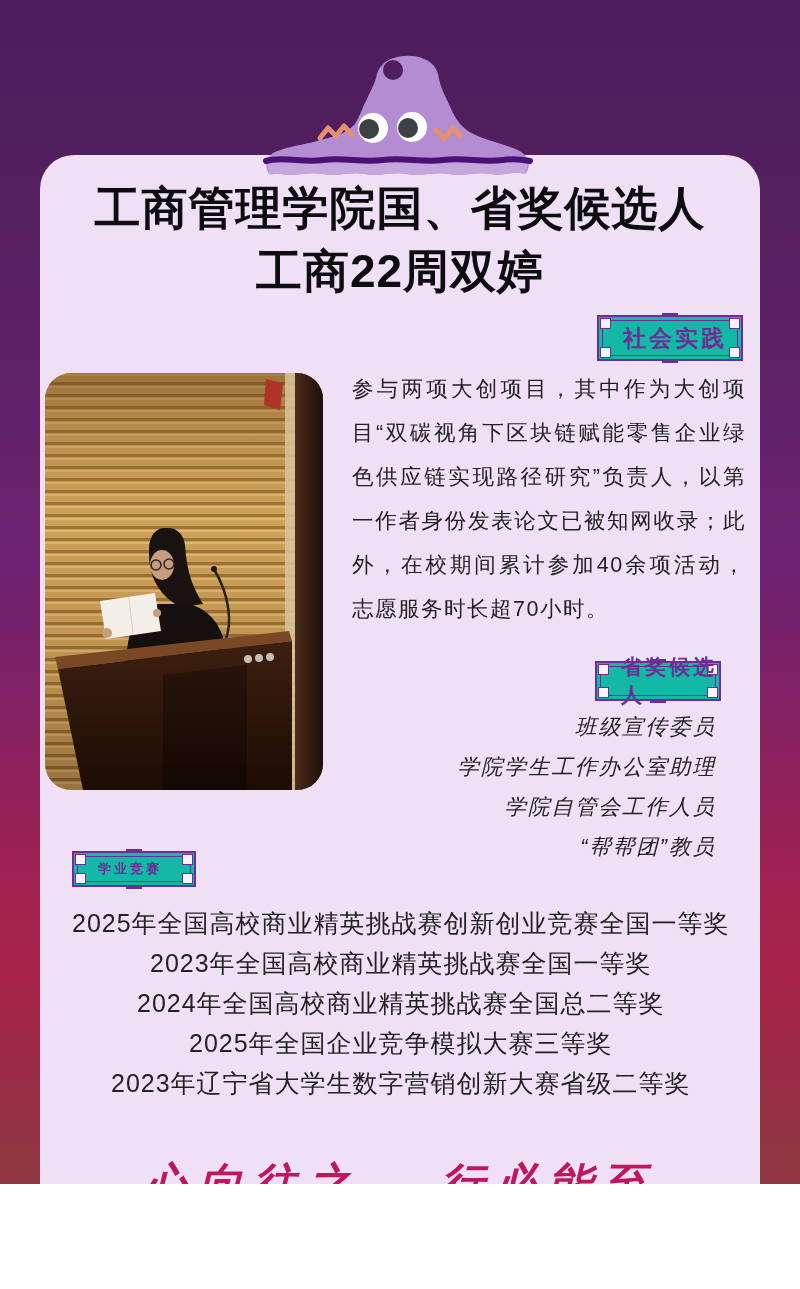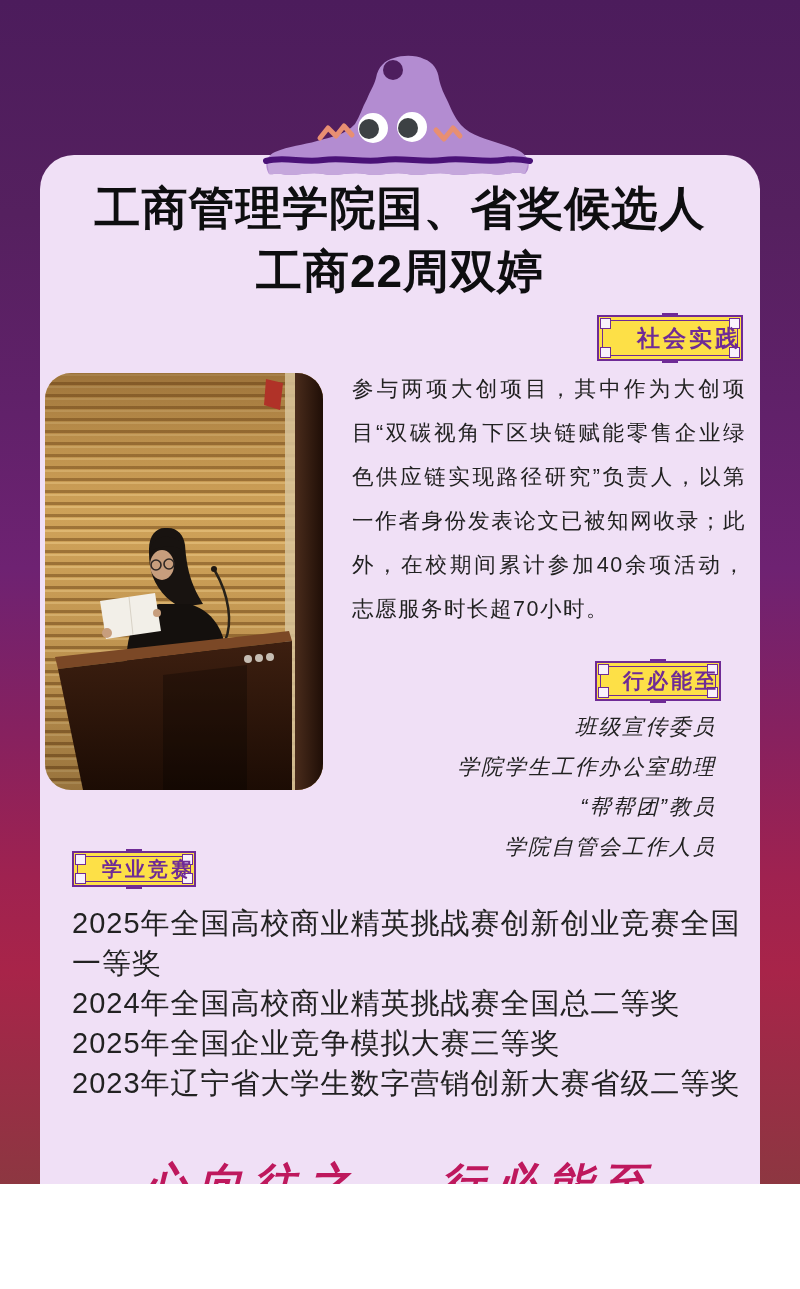--- a/index.html
+++ b/index.html
@@ -7,42 +7,42 @@
   .poster{position:relative;width:800px;height:1184px;overflow:hidden;
     background:linear-gradient(180deg,#4c1c5c 0%,#55205f 18%,#61216a 35%,#6e2272 48%,#87215f 62%,#9f2250 74%,#a82449 82%,#9b2c46 90%,#8d3741 100%);}
   .card{position:absolute;left:40px;top:155px;width:720px;height:1092px;background:#f0e0f6;
     border-radius:34px 34px 50px 50px;}
   
   .clip{position:absolute;left:263px;top:52px;width:270px;height:126px;z-index:5;}
   
   .title{position:absolute;top:22px;left:0;width:100%;text-align:center;
     font-size:46px;font-weight:800;line-height:63px;color:#0e0e10;letter-spacing:1px;}
   
-  .badge{position:absolute;background:#fde047;border:2px solid #6f2b96;box-sizing:border-box;
-    display:flex;align-items:center;justify-content:flex-end;}
+  .badge{position:absolute;background:#14b8a6;border:2px solid #6f2b96;box-sizing:border-box;
+    display:flex;align-items:center;justify-content:flex-start;padding-left:24px;}
   .badge .inner{position:absolute;inset:3px;border:1px solid #6f2b96;border-radius:7px;pointer-events:none;}
   .badge .tab{position:absolute;left:50%;transform:translateX(-50%);width:16px;height:4px;background:#6f2b96;}
   .badge .tab-t{top:-4px;} .badge .tab-b{bottom:-4px;}
   .badge .corner{position:absolute;width:9px;height:9px;border:1px solid #6f2b96;background:#f9f1fc;}
   .badge .c-tl{left:1px;top:1px;} .badge .c-tr{right:1px;top:1px;}
   .badge .c-bl{left:1px;bottom:1px;} .badge .c-br{right:1px;bottom:1px;}
   .badge .btxt{position:relative;z-index:2;color:#6f2b96;font-weight:700;letter-spacing:3px;}
   .badge-practice{left:557px;top:160px;width:146px;height:46px;}
   .badge-practice .btxt{font-size:23px;}
   .badge-positions{left:555px;top:506px;width:126px;height:40px;}
   .badge-positions .btxt{font-size:21px;}
   .badge-competitions{left:32px;top:696px;width:124px;height:36px;}
-  .badge-competitions .btxt{font-size:20px;}
+  .badge-competitions .btxt{font-size:13px;}
   
   .practice-par{position:absolute;left:312px;right:14px;top:212px;
     font-size:21.5px;line-height:44px;color:#222;text-align:justify;letter-spacing:1.5px;}
   .positions-list{position:absolute;right:44px;top:552px;text-align:right;
     font-size:21.5px;line-height:40px;color:#222;letter-spacing:2px;font-style:italic;}
-  .competitions-list{position:absolute;left:32px;top:748px;text-align:left;
-    font-size:29px;line-height:40px;color:#222;letter-spacing:1px;}
+  .competitions-list{position:absolute;left:32px;top:748px;text-align:center;
+    font-size:25px;line-height:40px;color:#222;letter-spacing:1px;}
   .motto{position:absolute;top:1000px;left:0;width:100%;text-align:center;
     font-family:"DejaVu Serif","Liberation Serif",serif;font-style:italic;
     font-size:44px;font-weight:600;color:#be185d;letter-spacing:10px;}
   
   .photo{position:absolute;left:5px;top:218px;width:278px;height:417px;
     border-radius:26px;overflow:hidden;}
   .photo svg{display:block;}
 </style>
 </head>
 <body>
@@ -151,43 +151,44 @@
     </div>
 
     <div class="badge badge-positions">
       <span class="inner"></span>
       <span class="tab tab-t"></span>
       <span class="tab tab-b"></span>
       <span class="corner c-tl"></span>
       <span class="corner c-tr"></span>
       <span class="corner c-bl"></span>
       <span class="corner c-br"></span>
-      <span class="btxt">行必能至</span>
+      <span class="btxt">省奖候选人</span>
     </div>
 
     <div class="positions-list">
       <div>班级宣传委员</div>
       <div>学院学生工作办公室助理</div>
+      <div>学院自管会工作人员</div>
       <div>“帮帮团”教员</div>
-      <div>学院自管会工作人员</div>
     </div>
 
     <div class="badge badge-competitions">
       <span class="inner"></span>
       <span class="tab tab-t"></span>
       <span class="tab tab-b"></span>
       <span class="corner c-tl"></span>
       <span class="corner c-tr"></span>
       <span class="corner c-bl"></span>
       <span class="corner c-br"></span>
       <span class="btxt">学业竞赛</span>
     </div>
 
     <div class="competitions-list">
       <div>2025年全国高校商业精英挑战赛创新创业竞赛全国一等奖</div>
+      <div>2023年全国高校商业精英挑战赛全国一等奖</div>
       <div>2024年全国高校商业精英挑战赛全国总二等奖</div>
       <div>2025年全国企业竞争模拟大赛三等奖</div>
       <div>2023年辽宁省大学生数字营销创新大赛省级二等奖</div>
     </div>
 
     <div class="motto">心向往之， 行必能至</div>
 
   </div>
 </div>
 

